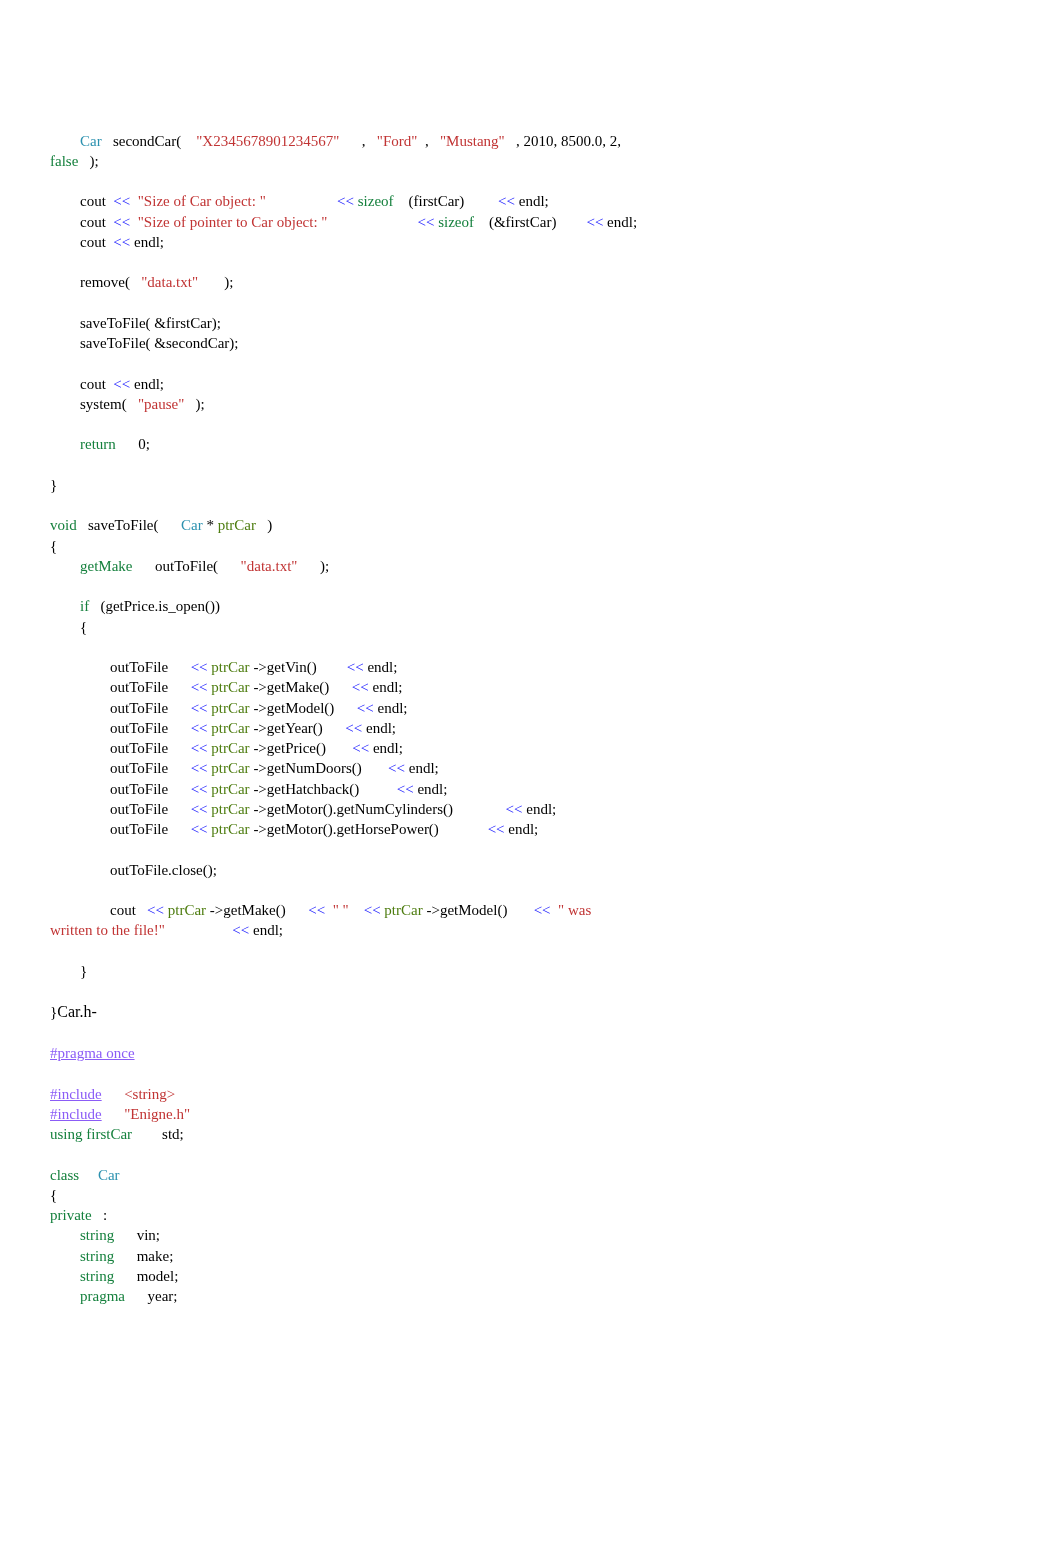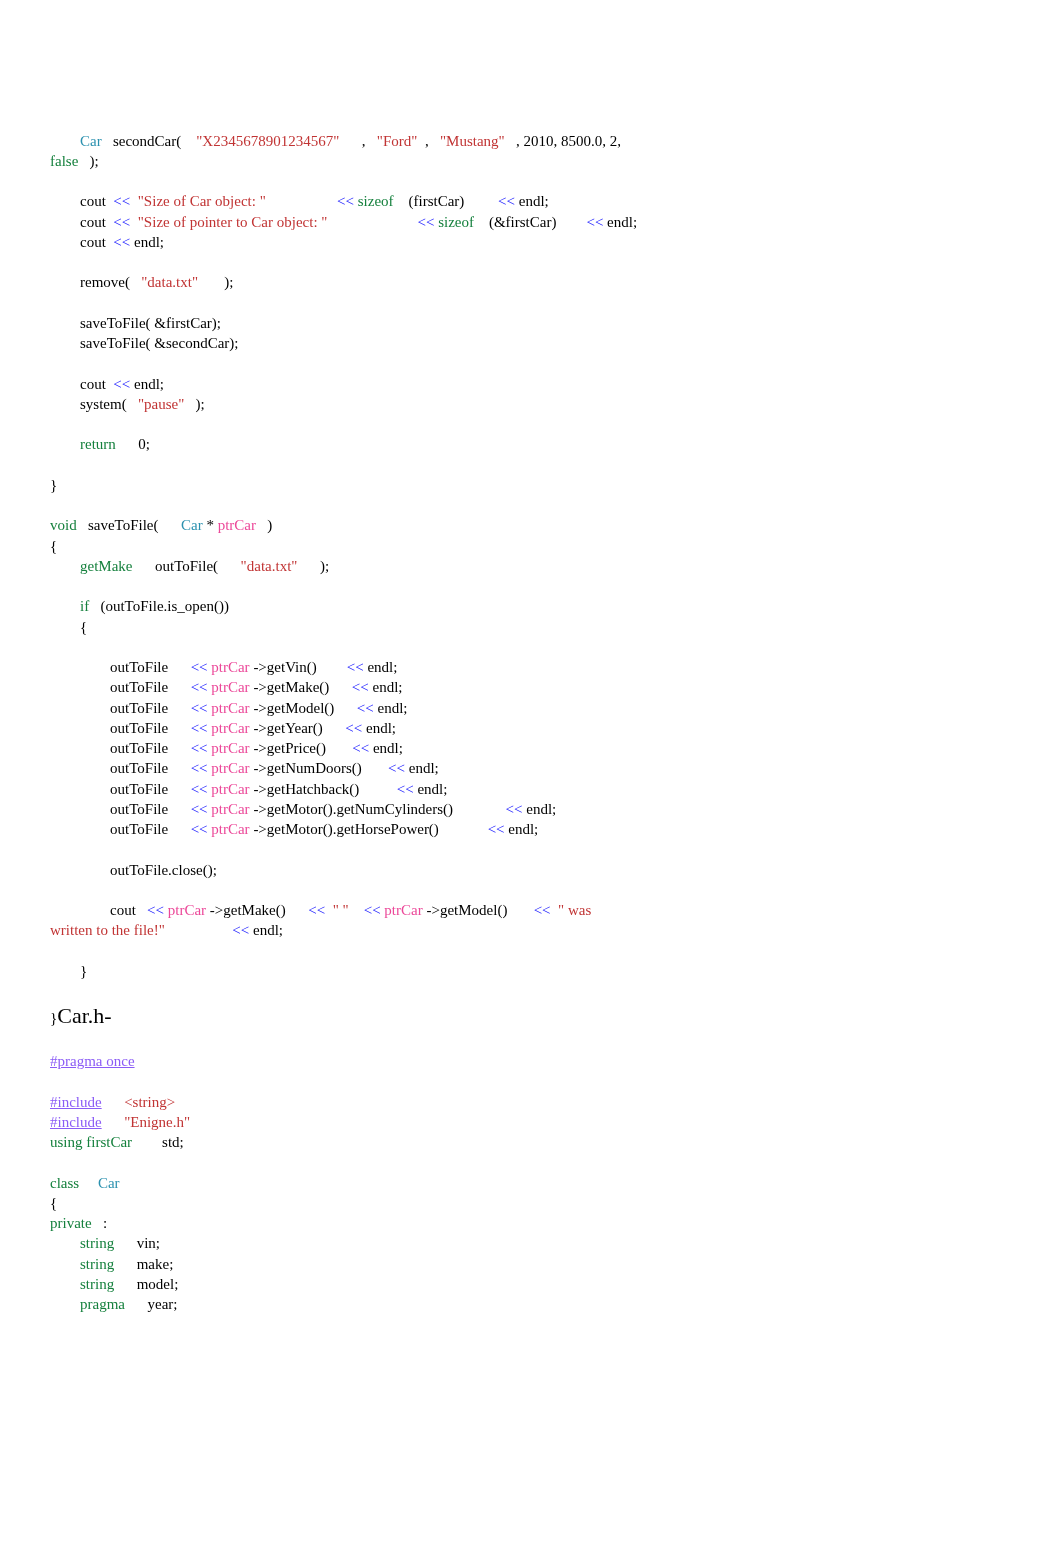--- a/index.html
+++ b/index.html
@@ -14,25 +14,25 @@
   }
   .page {
     padding: 90px 50px 300px 50px;
   }
   .code {
     white-space: pre;
     font-family: "Times New Roman", Times, serif;
   }
   .kw   { color: #15803d; }
   .str  { color: #c13434; }
-  .prm  { color: #ec4899; text-align: right; }
+  .prm  { color: #4d7c0f; text-align: right; }
   .cls  { color: #2b91af; text-align: center; }
   .op   { color: #1515ff; } 
   .dir  { color: #8b5cf6; text-decoration: underline; }
-  .hdr  { font-size: 22px; }
+  .hdr  { font-size: 16px; }
 </style>
 </head>
 <body>
 
 <div class="page">
 <div class="code">
 
 <span>        <span class="cls">Car</span>   <span>secondCar(</span>    <span class="str">"X2345678901234567"</span>      ,   <span class="str">"Ford"</span>  ,   <span class="str">"Mustang"</span>   <span>, 2010, 8500.0, 2, </span></span>
 <span><span class="kw">false</span>   <span>);</span></span>
 
@@ -49,21 +49,21 @@
 <span>        <span>system( </span>  <span class="str">"pause"</span><span>   );</span></span>
 
 <span>        <span class="kw">return</span><span>      0;</span></span>
 
 <span>}</span>
 
 <span><span class="kw">void</span><span>   saveToFile(      </span><span class="cls">Car</span><span> * </span><span class="prm">ptrCar</span><span>   )</span></span>
 <span>{</span>
 <span>        <span class="kw">getMake</span><span>      outToFile(      </span><span class="str">"data.txt"</span><span>      );</span></span>
 
-<span>        <span class="kw">if</span><span>   (outToFile.is_open())</span></span>
+<span>        <span class="kw">if</span><span>   (getPrice.is_open())</span></span>
 <span>        {</span>
 
 <span>                <span>outToFile      </span><span class="op">&lt;&lt;</span><span class="prm"> ptrCar</span><span> -&gt;getVin()        </span><span class="op">&lt;&lt;</span><span> endl;</span></span>
 <span>                <span>outToFile      </span><span class="op">&lt;&lt;</span><span class="prm"> ptrCar</span><span> -&gt;getMake()      </span><span class="op">&lt;&lt;</span><span> endl;</span></span>
 <span>                <span>outToFile      </span><span class="op">&lt;&lt;</span><span class="prm"> ptrCar</span><span> -&gt;getModel()      </span><span class="op">&lt;&lt;</span><span> endl;</span></span>
 <span>                <span>outToFile      </span><span class="op">&lt;&lt;</span><span class="prm"> ptrCar</span><span> -&gt;getYear()      </span><span class="op">&lt;&lt;</span><span> endl;</span></span>
 <span>                <span>outToFile      </span><span class="op">&lt;&lt;</span><span class="prm"> ptrCar</span><span> -&gt;getPrice()       </span><span class="op">&lt;&lt;</span><span> endl;</span></span>
 <span>                <span>outToFile      </span><span class="op">&lt;&lt;</span><span class="prm"> ptrCar</span><span> -&gt;getNumDoors()       </span><span class="op">&lt;&lt;</span><span> endl;</span></span>
 <span>                <span>outToFile      </span><span class="op">&lt;&lt;</span><span class="prm"> ptrCar</span><span> -&gt;getHatchback()          </span><span class="op">&lt;&lt;</span><span> endl;</span></span>
 <span>                <span>outToFile      </span><span class="op">&lt;&lt;</span><span class="prm"> ptrCar</span><span> -&gt;getMotor().getNumCylinders()              </span><span class="op">&lt;&lt;</span><span> endl;</span></span>

